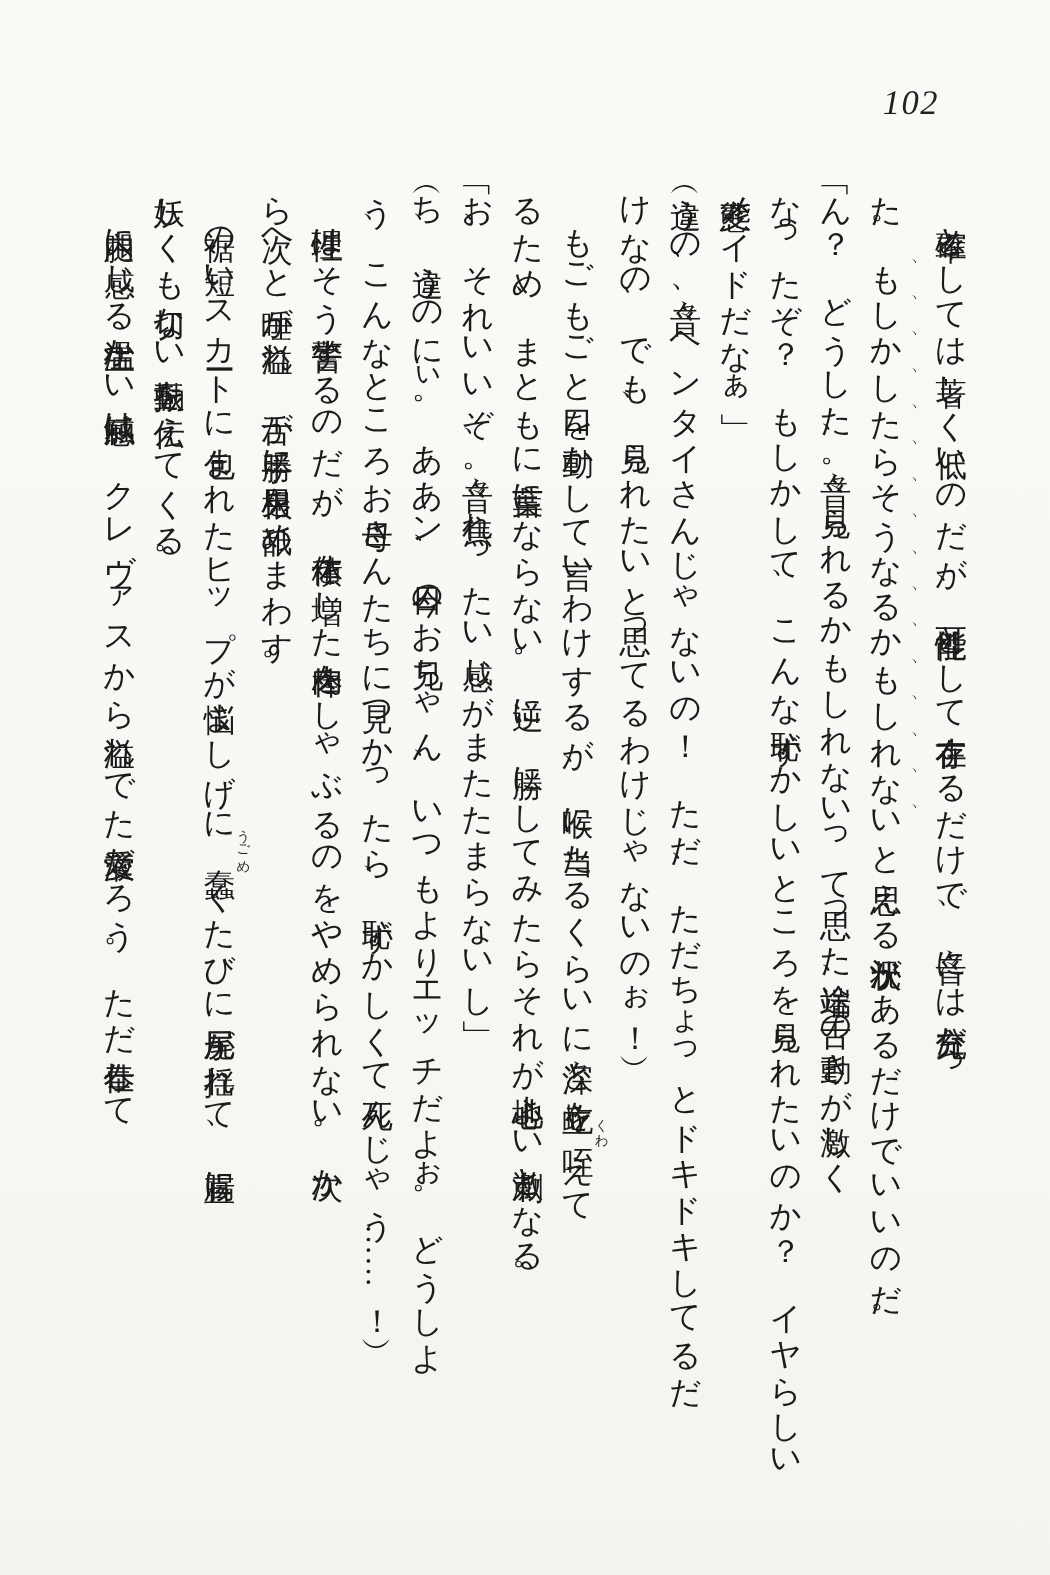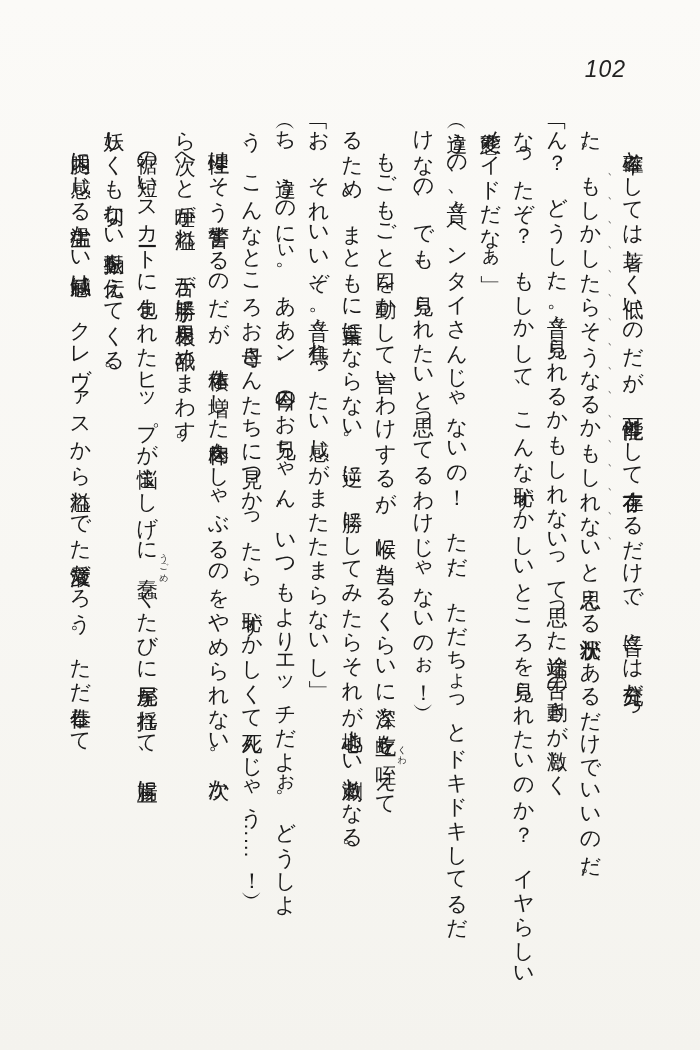--- a/index.html
+++ b/index.html
@@ -8,21 +8,21 @@
     width: 700px;
     height: 1050px;
     background: #e9e7e2;
   }
   .page {
     position: relative;
     width: 700px;
     height: 1050px;
     background: linear-gradient(180deg, #fbfaf7 0%, #f8f7f3 55%, #f4f3ee 100%);
     overflow: hidden;
-    font-family: Liberation Sans, sans-serif;
+    font-family: Liberation Serif, serif;
     color: #1b1b1b;
   }
   .pageno {
     position: absolute;
     top: 56px;
     right: 74px;
     font-size: 23px;
     font-style: italic;
     letter-spacing: 1px;
     color: #222;

